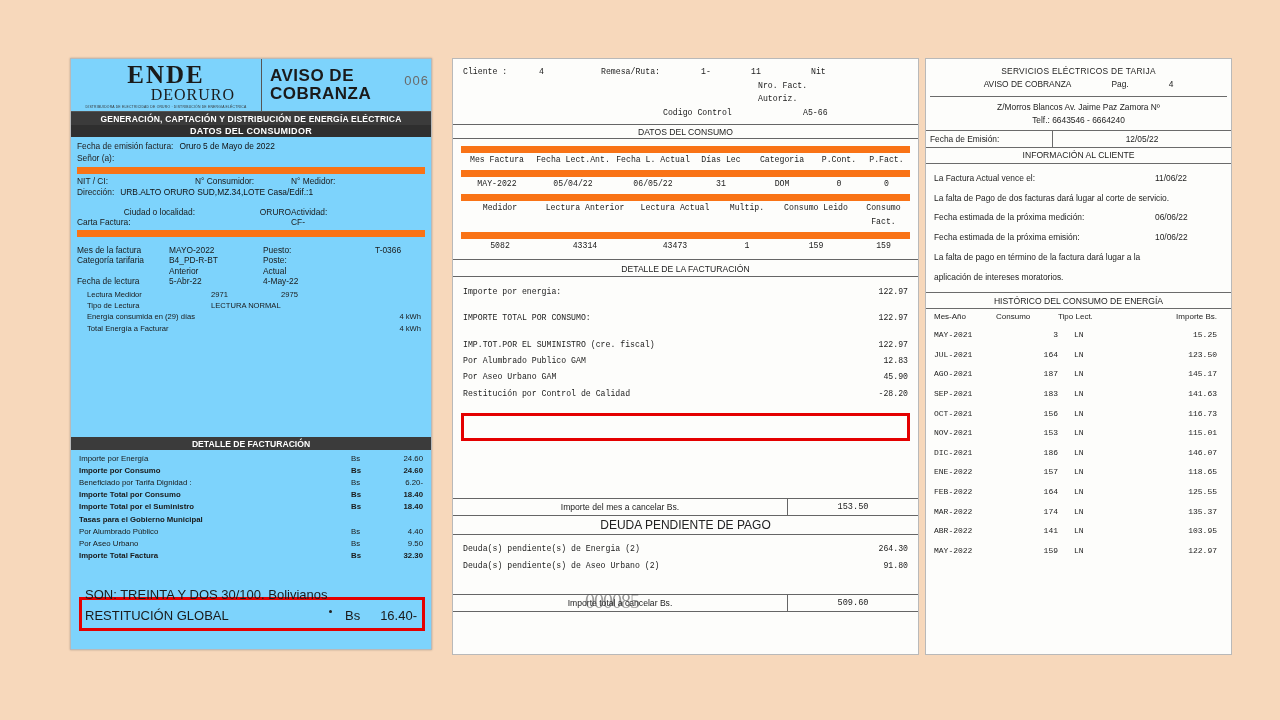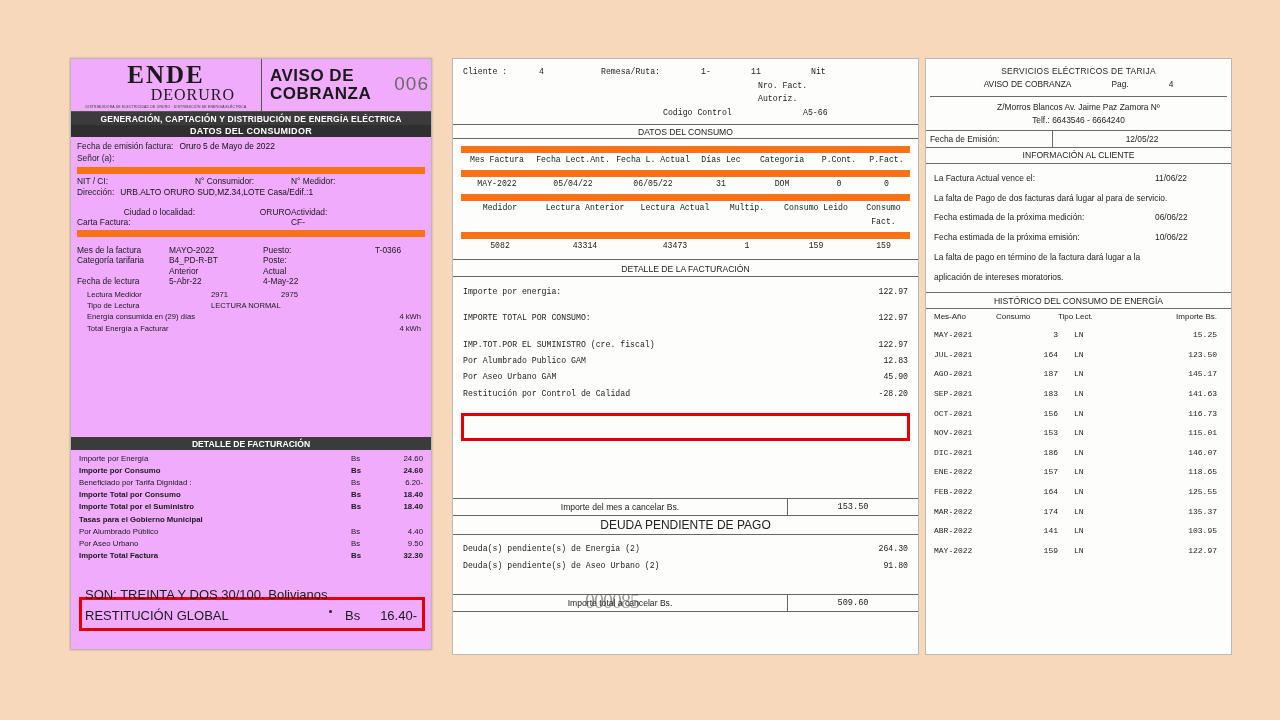--- a/index.html
+++ b/index.html
@@ -6,34 +6,34 @@
   body{
     width:1280px;height:720px;overflow:hidden;
     background:#f7d8bb;
     font-family:"Liberation Sans", sans-serif;
   }
   .stage{position:relative;width:1280px;height:720px;}
 
   
   .doc-left{
     position:absolute;left:70px;top:58px;width:360px;height:590px;
-    background:#f0abfc;border:1px solid #b9b9b9;
+    background:#7dd3fc;border:1px solid #b9b9b9;
     font-family:"Liberation Sans", sans-serif;
     color:#1a1a1a;
     box-shadow:0 0 2px rgba(0,0,0,.25);
     overflow:hidden;
   }
   .l-head{display:flex;height:52px;border-bottom:1px solid #555;}
   .l-logo{flex:0 0 190px;border-right:1px solid #555;display:flex;flex-direction:column;align-items:center;justify-content:center;}
   .l-logo .ende{font-family:"Liberation Serif",serif;font-size:25px;letter-spacing:2px;font-weight:bold;}
   .l-logo .deoruro{font-family:"Liberation Serif",serif;font-size:16px;letter-spacing:1px;margin-top:-3px;align-self:flex-end;margin-right:26px;}
   .l-logo .tiny{font-size:3.4px;letter-spacing:.2px;transform:scaleY(1.1);margin-top:1px;color:#333;}
   .l-aviso{flex:1;display:flex;flex-direction:column;justify-content:center;padding-left:8px;position:relative;}
   .l-aviso .t1{font-size:17px;font-weight:bold;letter-spacing:.5px;line-height:1.05;}
-  .l-aviso .num{position:absolute;right:2px;top:14px;font-size:19px;color:#6a6a6a;letter-spacing:1px;margin-left:46px;}
+  .l-aviso .num{position:absolute;right:2px;top:14px;font-size:13px;color:#6a6a6a;letter-spacing:1px;margin-left:46px;}
   .bar{background:#3b3b3b;color:#fff;text-align:center;font-size:8.5px;font-weight:bold;letter-spacing:.2px;padding:1.5px 0;}
   .bar2{background:#2f2f2f;color:#fff;text-align:center;font-size:9px;font-weight:bold;letter-spacing:.3px;padding:1px 0;}
   .sect{padding:3px 6px 4px 6px;font-size:8.4px;position:relative;}
   .row{display:flex;line-height:1.45;}
   .lbl{color:#222;}
   .val{color:#111;}
   .hr{border-top:7px solid #f97316;margin:3px 0 0 0;}
   .v-ind{margin-left:6px;}
 
   .consumer .r1{display:flex;}
@@ -450,21 +450,21 @@
     </div>
 
     <div class="r-sec">INFORMACIÓN AL CLIENTE</div>
 
     <div class="r-info">
       <div class="ir">
         <div class="nm">La Factura Actual vence el:</div>
         <div class="vv">11/06/22</div>
       </div>
       <div class="ir">
-        <div class="nm">La falta de Pago de dos facturas dará lugar al para de servicio.</div>
+        <div class="nm">La falta de Pago de dos facturas dará lugar al corte de servicio.</div>
       </div>
       <div class="ir">
         <div class="nm">Fecha estimada de la próxima medición:</div>
         <div class="vv">06/06/22</div>
       </div>
       <div class="ir">
         <div class="nm">Fecha estimada de la próxima emisión:</div>
         <div class="vv">10/06/22</div>
       </div>
       <div class="ir">

